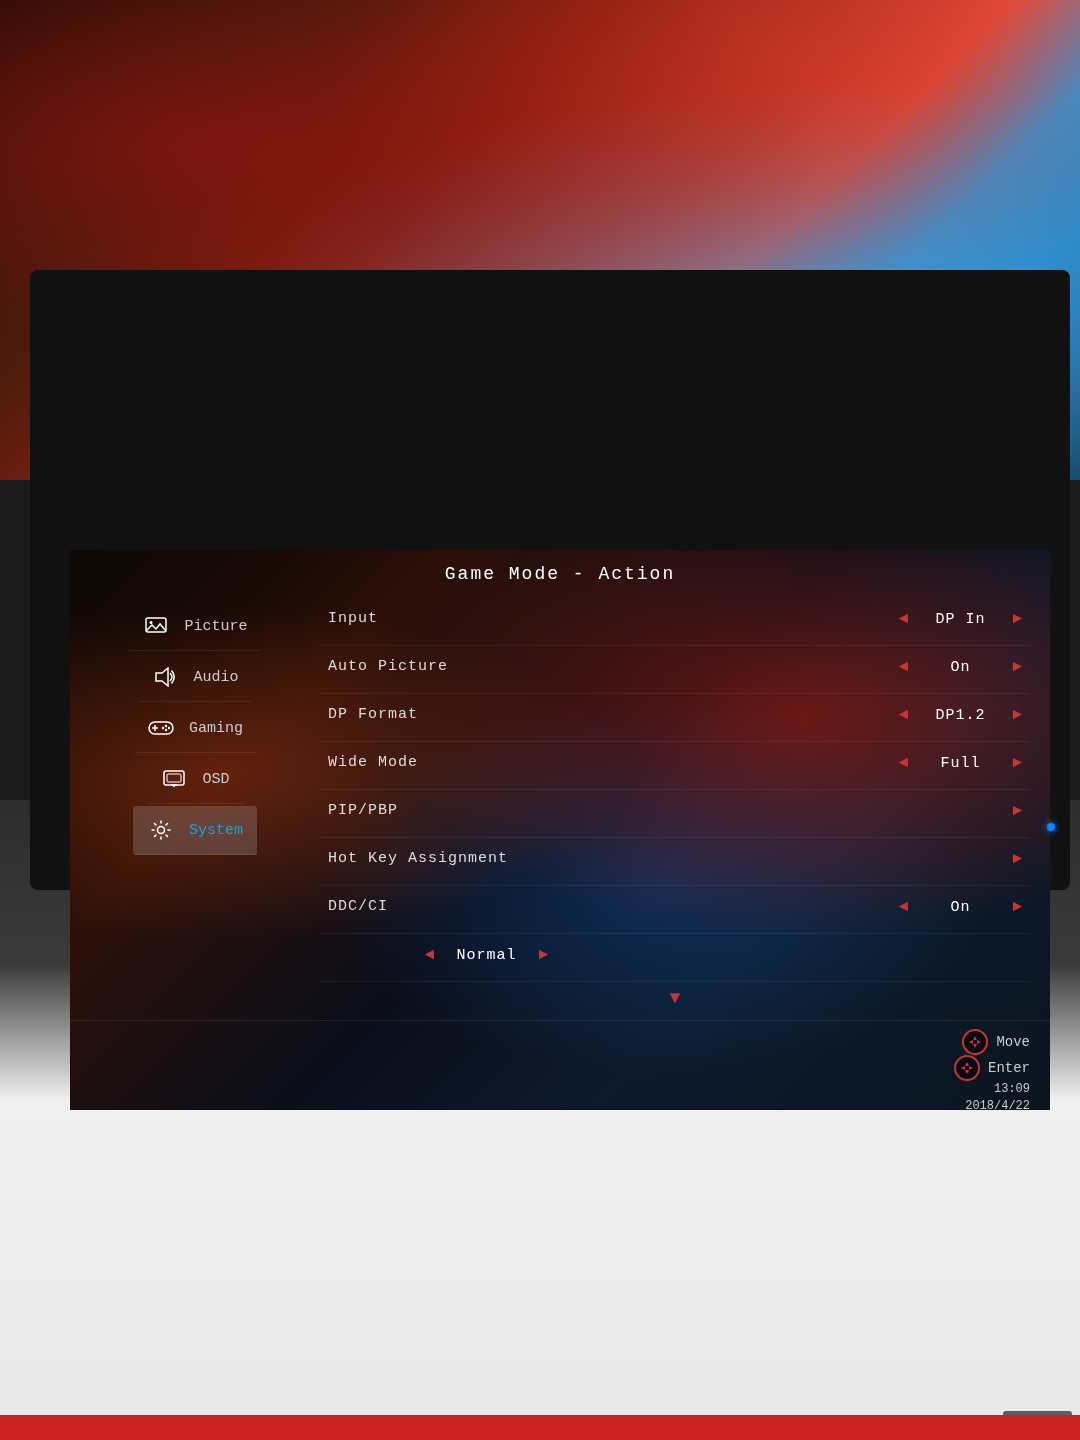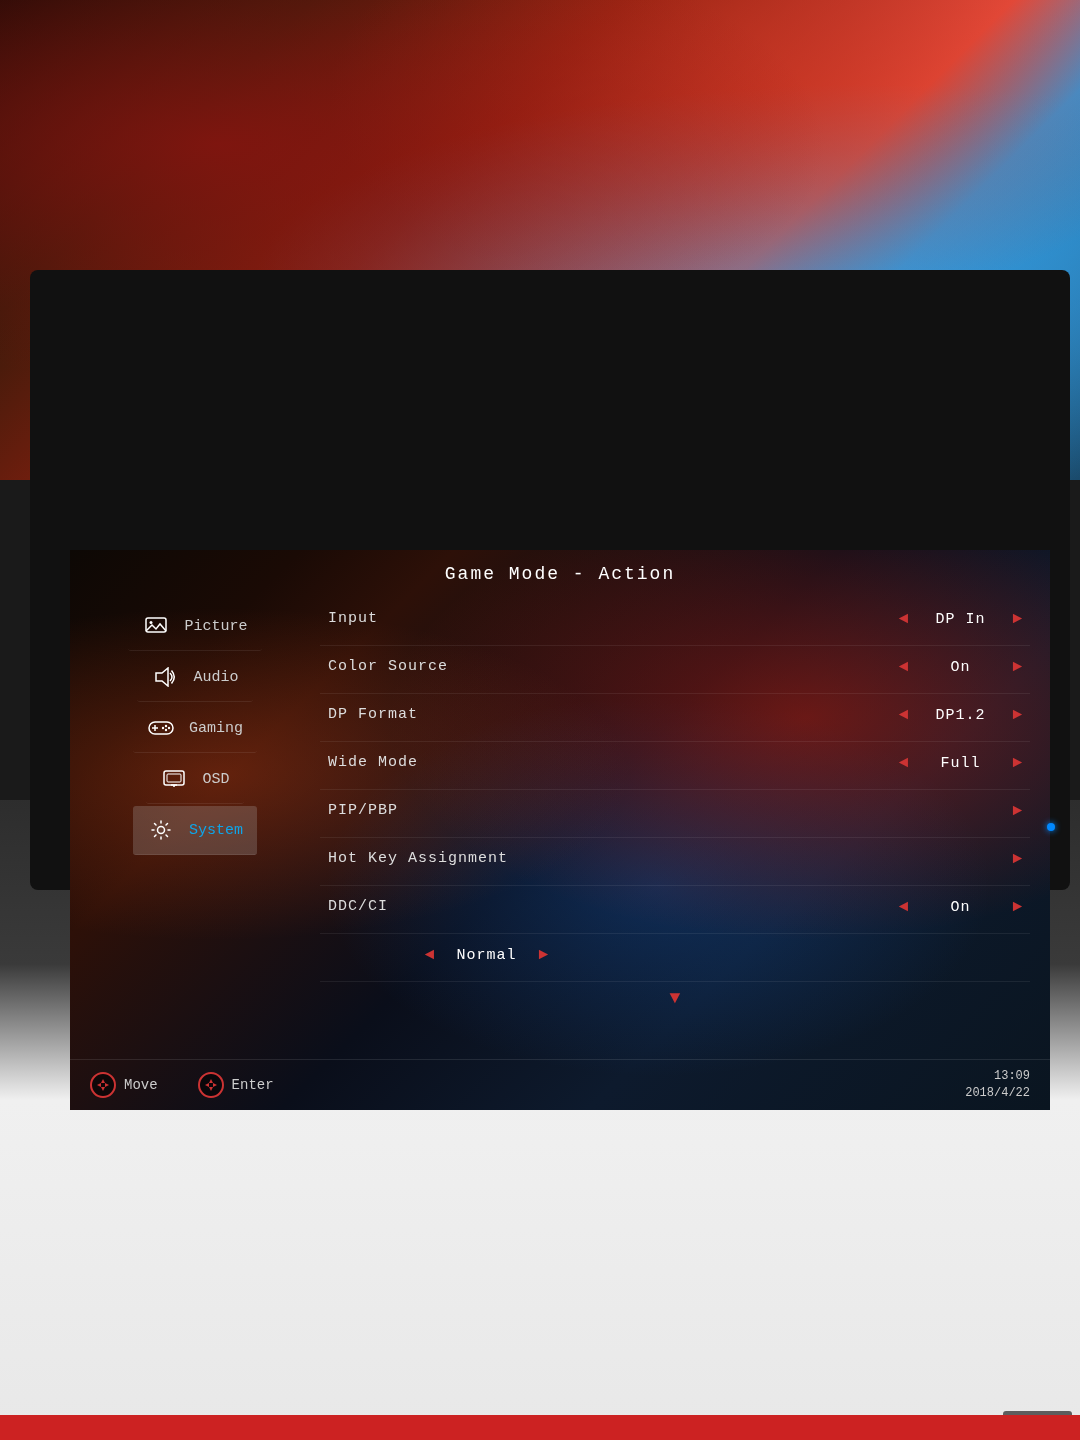--- a/index.html
+++ b/index.html
@@ -206,24 +206,24 @@
     .scroll-indicator {
       text-align: center;
       color: #cc3333;
       font-size: 18px;
       padding: 4px 0;
     }
 
     
     .osd-bottom {
       display: flex;
-      align-items: center;
+      align-items: flex-end;
       padding: 8px 20px;
       border-top: 1px solid rgba(255,255,255,0.1);
-      gap: 40px;
+      flex-direction: column;
     }
     .nav-hint {
       display: flex;
       align-items: center;
       gap: 8px;
       color: #cccccc;
       font-size: 14px;
     }
     .nav-icon {
       width: 26px;
@@ -394,21 +394,21 @@
           <div class="setting-row">
             <span class="setting-label">Input</span>
             <div class="setting-control">
               <span class="arrow-left">◄</span>
               <span class="setting-value">DP  In</span>
               <span class="arrow-right">►</span>
             </div>
           </div>
 
           <div class="setting-row">
-            <span class="setting-label">Color  Source</span>
+            <span class="setting-label">Auto  Picture</span>
             <div class="setting-control">
               <span class="arrow-left">◄</span>
               <span class="setting-value">On</span>
               <span class="arrow-right">►</span>
             </div>
           </div>
 
           <div class="setting-row">
             <span class="setting-label">DP  Format</span>
             <div class="setting-control">

